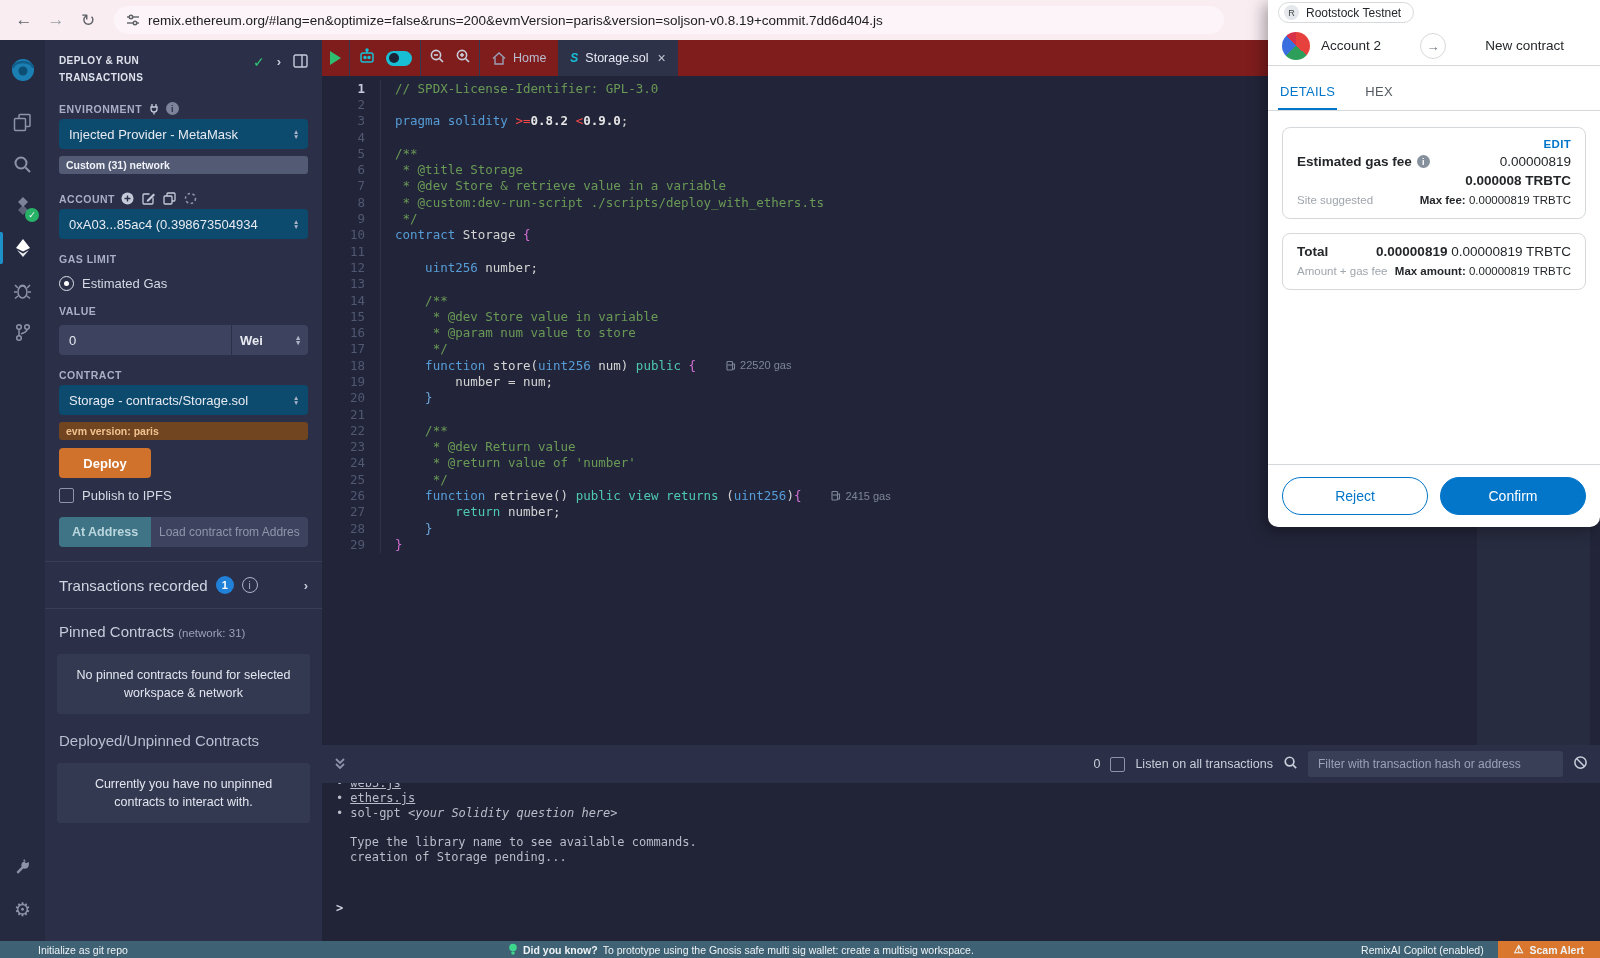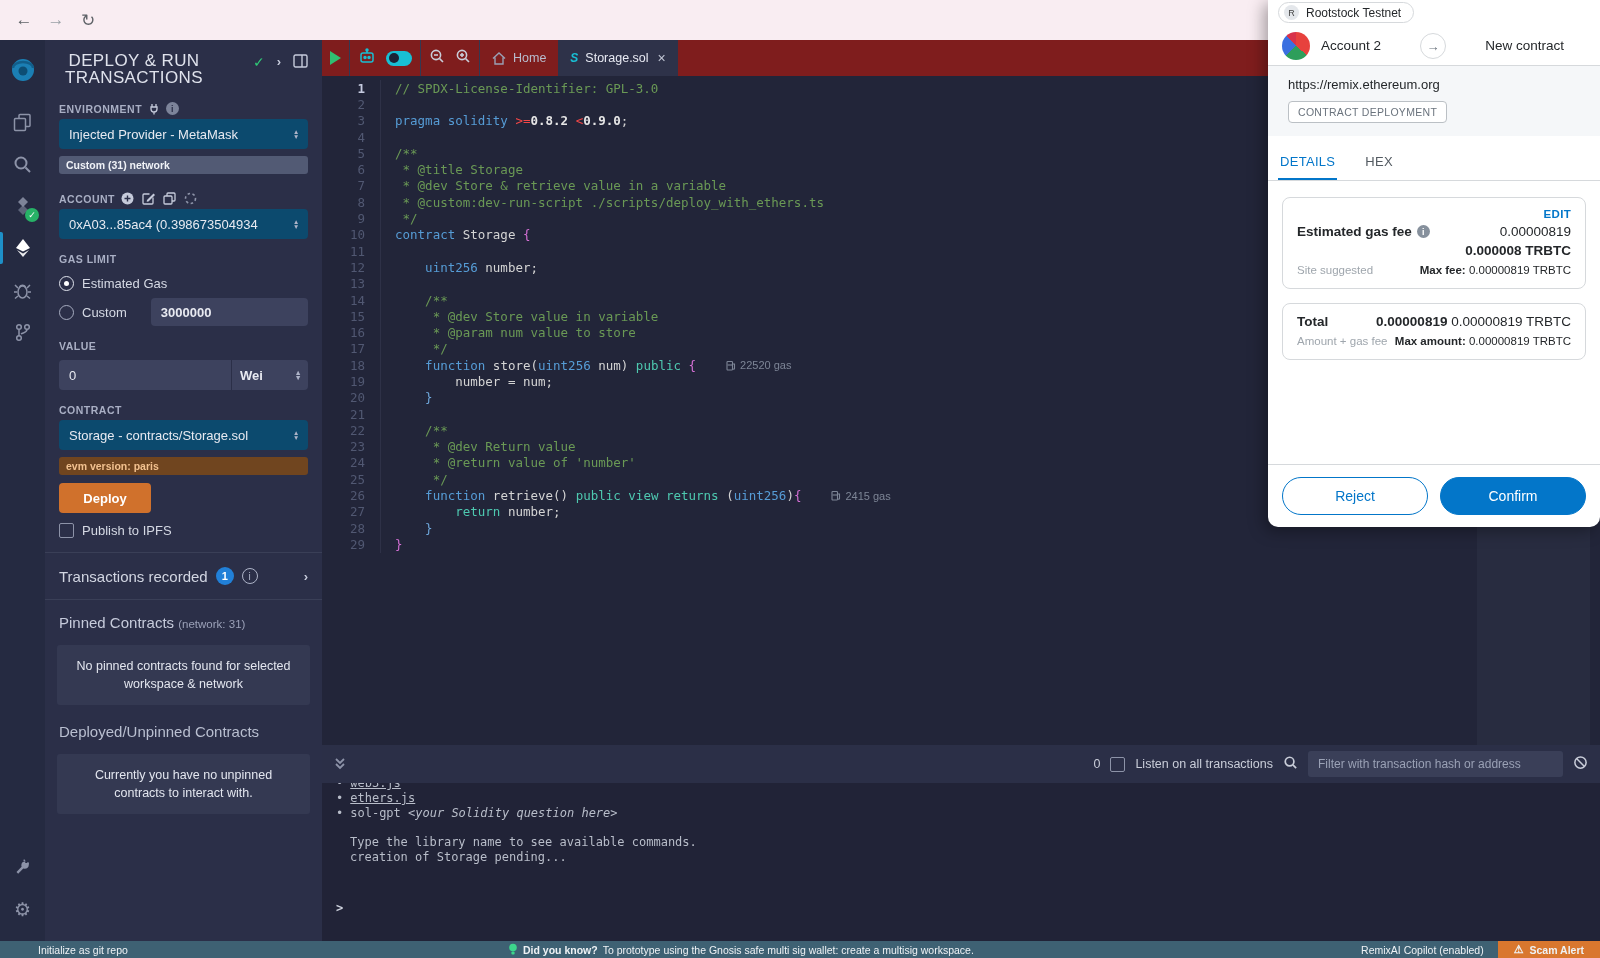--- a/index.html
+++ b/index.html
@@ -31,21 +31,21 @@
     border-radius:0 2px 2px 0; }
   .badge-check { position:absolute; right:6px; bottom:4px; width:14px; height:14px; border-radius:50%;
     background:#27b267; color:#fff; font-size:9px; display:flex; align-items:center; justify-content:center; }
   .strip-bottom { margin-top:auto; margin-bottom:10px; display:flex; flex-direction:column; align-items:center; }
   .gear-glyph { font-size:19px; color:#8d93a8; }
 
   
   .side-panel { width:277px; background:#2b2f48; color:#dfe2ec; flex:none; overflow:hidden;
     display:flex; flex-direction:column; }
   .panel-head { display:flex; padding:12px 14px 6px 14px; }
-  .panel-title { font-size:17px; font-weight:normal; letter-spacing:.4px; line-height:17px; width:150px;text-align:center; }
+  .panel-title { font-size:10px; font-weight:bold; letter-spacing:.4px; line-height:17px; width:150px; }
   .panel-head-icons { margin-left:auto; display:flex; gap:12px; align-items:flex-start; padding-top:2px; }
   .ph-check { color:#2fcb77; font-size:14px; cursor:pointer; }
   .ph-next { color:#c6cbdb; font-size:13px; font-weight:bold; cursor:pointer; }
   .ph-pin svg { display:block; }
 
   .sec-label { font-size:10.5px; font-weight:bold; letter-spacing:.5px; color:#a9afc4;
     margin:10px 14px 4px 14px; display:flex; align-items:center; gap:6px; }
   .info-dot { width:13px; height:13px; border-radius:50%; background:#7d849a; color:#2b2f48;
     font-size:9px; font-weight:bold; display:inline-flex; align-items:center; justify-content:center; cursor:pointer; }
   .field { margin:0 14px; background:#0c4a6e; border-radius:4px; height:30px; display:flex;
@@ -206,20 +206,31 @@
   .mm-reject { background:#fff; border:1px solid #0376c9; color:#0376c9; }
   .mm-confirm { background:#0376c9; border:1px solid #0376c9; color:#fff; }
 </style>
 </head>
 <body>
 
 <div class="browser-bar">
   <div class="nav-btn">←</div>
   <div class="nav-btn dim">→</div>
   <div class="nav-btn">↻</div>
+  <div class="url-pill">
+    <span class="tune-icon">
+      <svg width="14" height="14" viewBox="0 0 14 14" fill="none" stroke="#5f6368" stroke-width="1.4">
+        <line x1="1" y1="4" x2="13" y2="4"></line>
+          <circle cx="5" cy="4" r="1.8" fill="#f9edf2"></circle>
+        <line x1="1" y1="10" x2="13" y2="10"></line>
+          <circle cx="9" cy="10" r="1.8" fill="#f9edf2"></circle>
+      </svg>
+    </span>
+    <span class="url-text">remix.ethereum.org/#lang=en&amp;optimize=false&amp;runs=200&amp;evmVersion=paris&amp;version=soljson-v0.8.19+commit.7dd6d404.js</span>
+  </div>
 </div>
 
 <div class="app">
 
   <div class="icon-strip">
     <div class="strip-icon logo">
       <svg width="30" height="30" viewBox="0 0 30 30">
         <circle cx="15" cy="13" r="11" fill="#1b7fb4"></circle>
         <path d="M15 24 L10 18 H20 Z" fill="#1b7fb4"></path>
         <path d="M5 11 a10 6 0 0 1 20 0" fill="none" stroke="#125e8a" stroke-width="2.4"></path>
@@ -337,25 +348,20 @@
         </span>
     </div>
 
     <div class="sec-label" style="margin-top:14px;">
       <span>GAS LIMIT</span>
     </div>
     <div class="radio-row">
       <span class="radio sel"></span>
       <span>Estimated Gas</span>
     </div>
-    <div class="radio-row">
-      <span class="radio"></span>
-      <span>Custom</span>
-      <span class="gas-input">3000000</span>
-    </div>
 
     <div class="sec-label" style="margin-top:14px;">
       <span>VALUE</span>
     </div>
     <div class="value-row">
       <span class="value-input">0</span>
       <span class="unit-box">
         <span>Wei</span>
         <span class="stepper">
             <span>▴</span>
@@ -373,20 +379,24 @@
           <span>▴</span>
           <span>▾</span>
         </span>
     </div>
     <span class="evm-badge">evm version: paris</span>
 
     <button class="deploy-btn">Deploy</button>
     <div class="ipfs-row">
       <span class="checkbox"></span>
       <span>Publish to IPFS</span>
+    </div>
+    <div class="ataddr-row">
+      <button class="ataddr-btn">At Address</button>
+      <span class="ataddr-input">Load contract from Addres</span>
     </div>
 
     <div class="panel-div"></div>
     <div class="tx-row">
       <span class="tx-label">Transactions recorded</span>
       <span class="count-badge">1</span>
       <span class="info-circ">i</span>
       <span class="tx-chev">›</span>
     </div>
     <div class="panel-div" style="margin-top:0;"></div>
@@ -562,24 +572,20 @@
   <div class="mm-pill">
     <span class="mm-r-avatar">R</span>
     <span>Rootstock Testnet</span>
   </div>
   <div class="mm-acct-row">
     <span class="mm-avatar"></span>
     <span class="mm-acct-name">Account 2</span>
     <span class="mm-arrow-circ">→</span>
     <span class="mm-to">New contract</span>
   </div>
-  <div class="mm-origin">
-    <div class="mm-origin-url">https://remix.ethereum.org</div>
-    <span class="mm-action-badge">CONTRACT DEPLOYMENT</span>
-  </div>
   <div class="mm-tabs">
     <span class="mm-tab active">DETAILS</span>
     <span class="mm-tab">HEX</span>
   </div>
   <div class="mm-content">
     <div class="mm-card">
       <div class="mm-edit">EDIT</div>
       <div class="mm-row">
         <span class="mm-lab">
           <span>Estimated gas fee</span>

